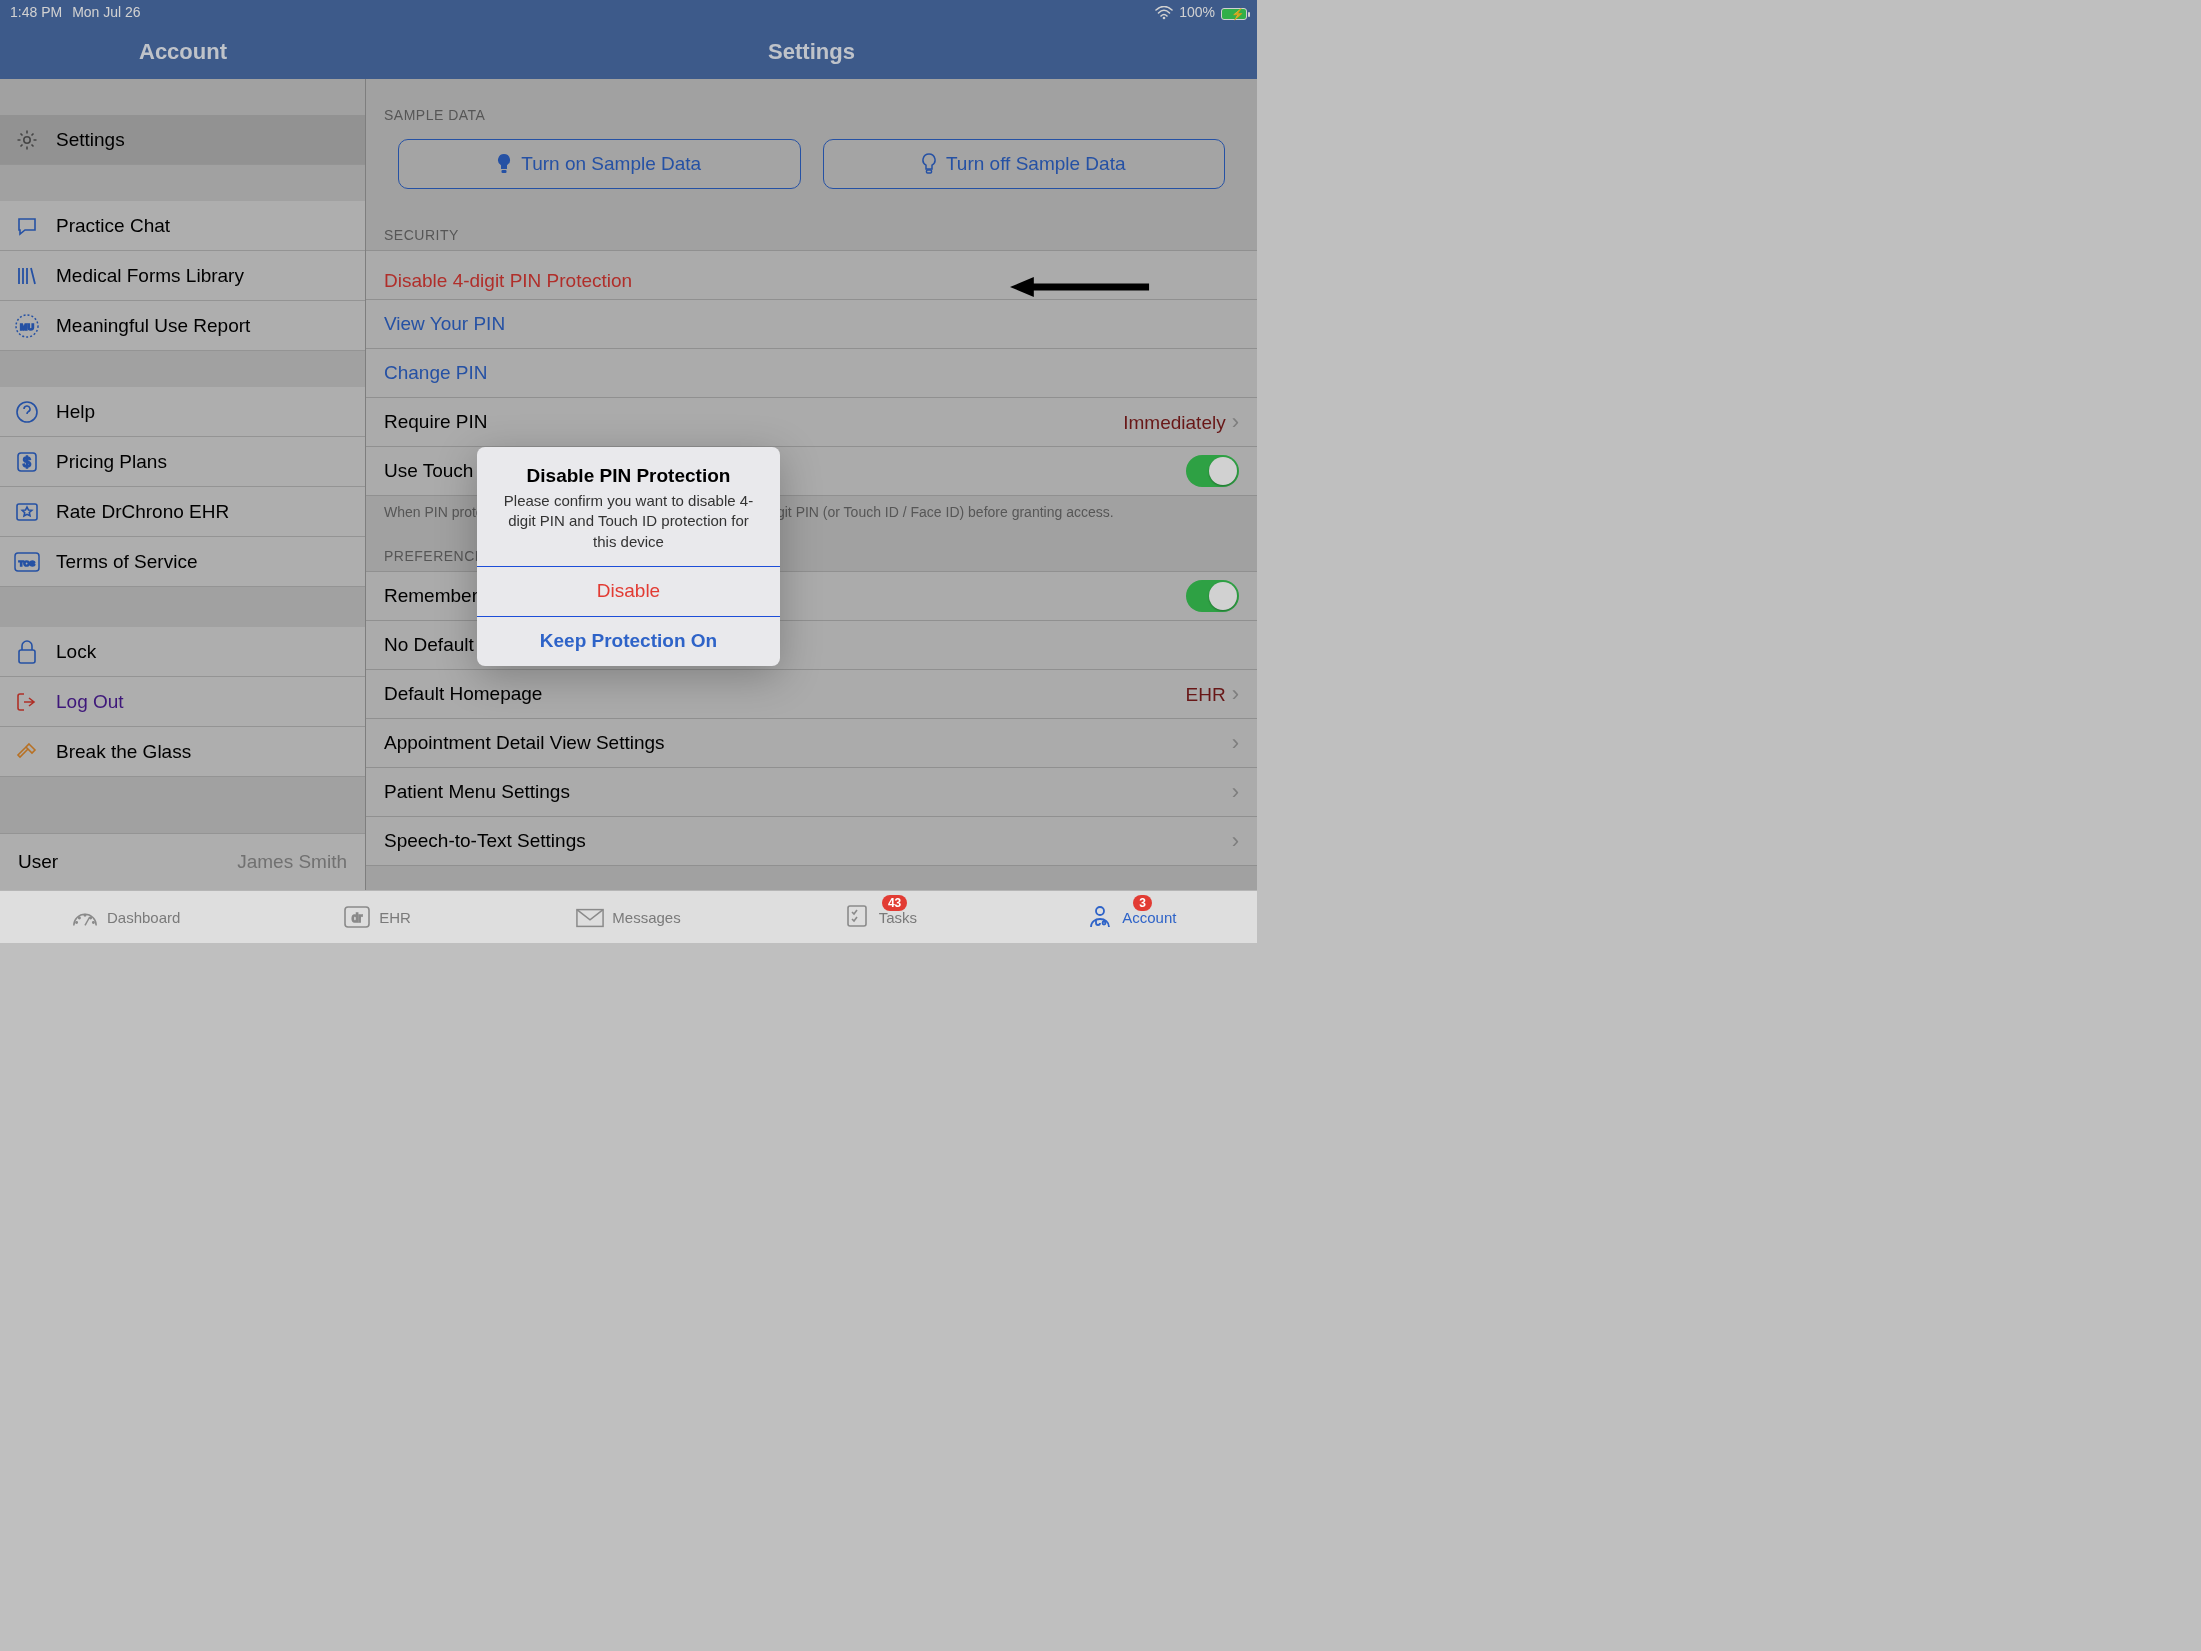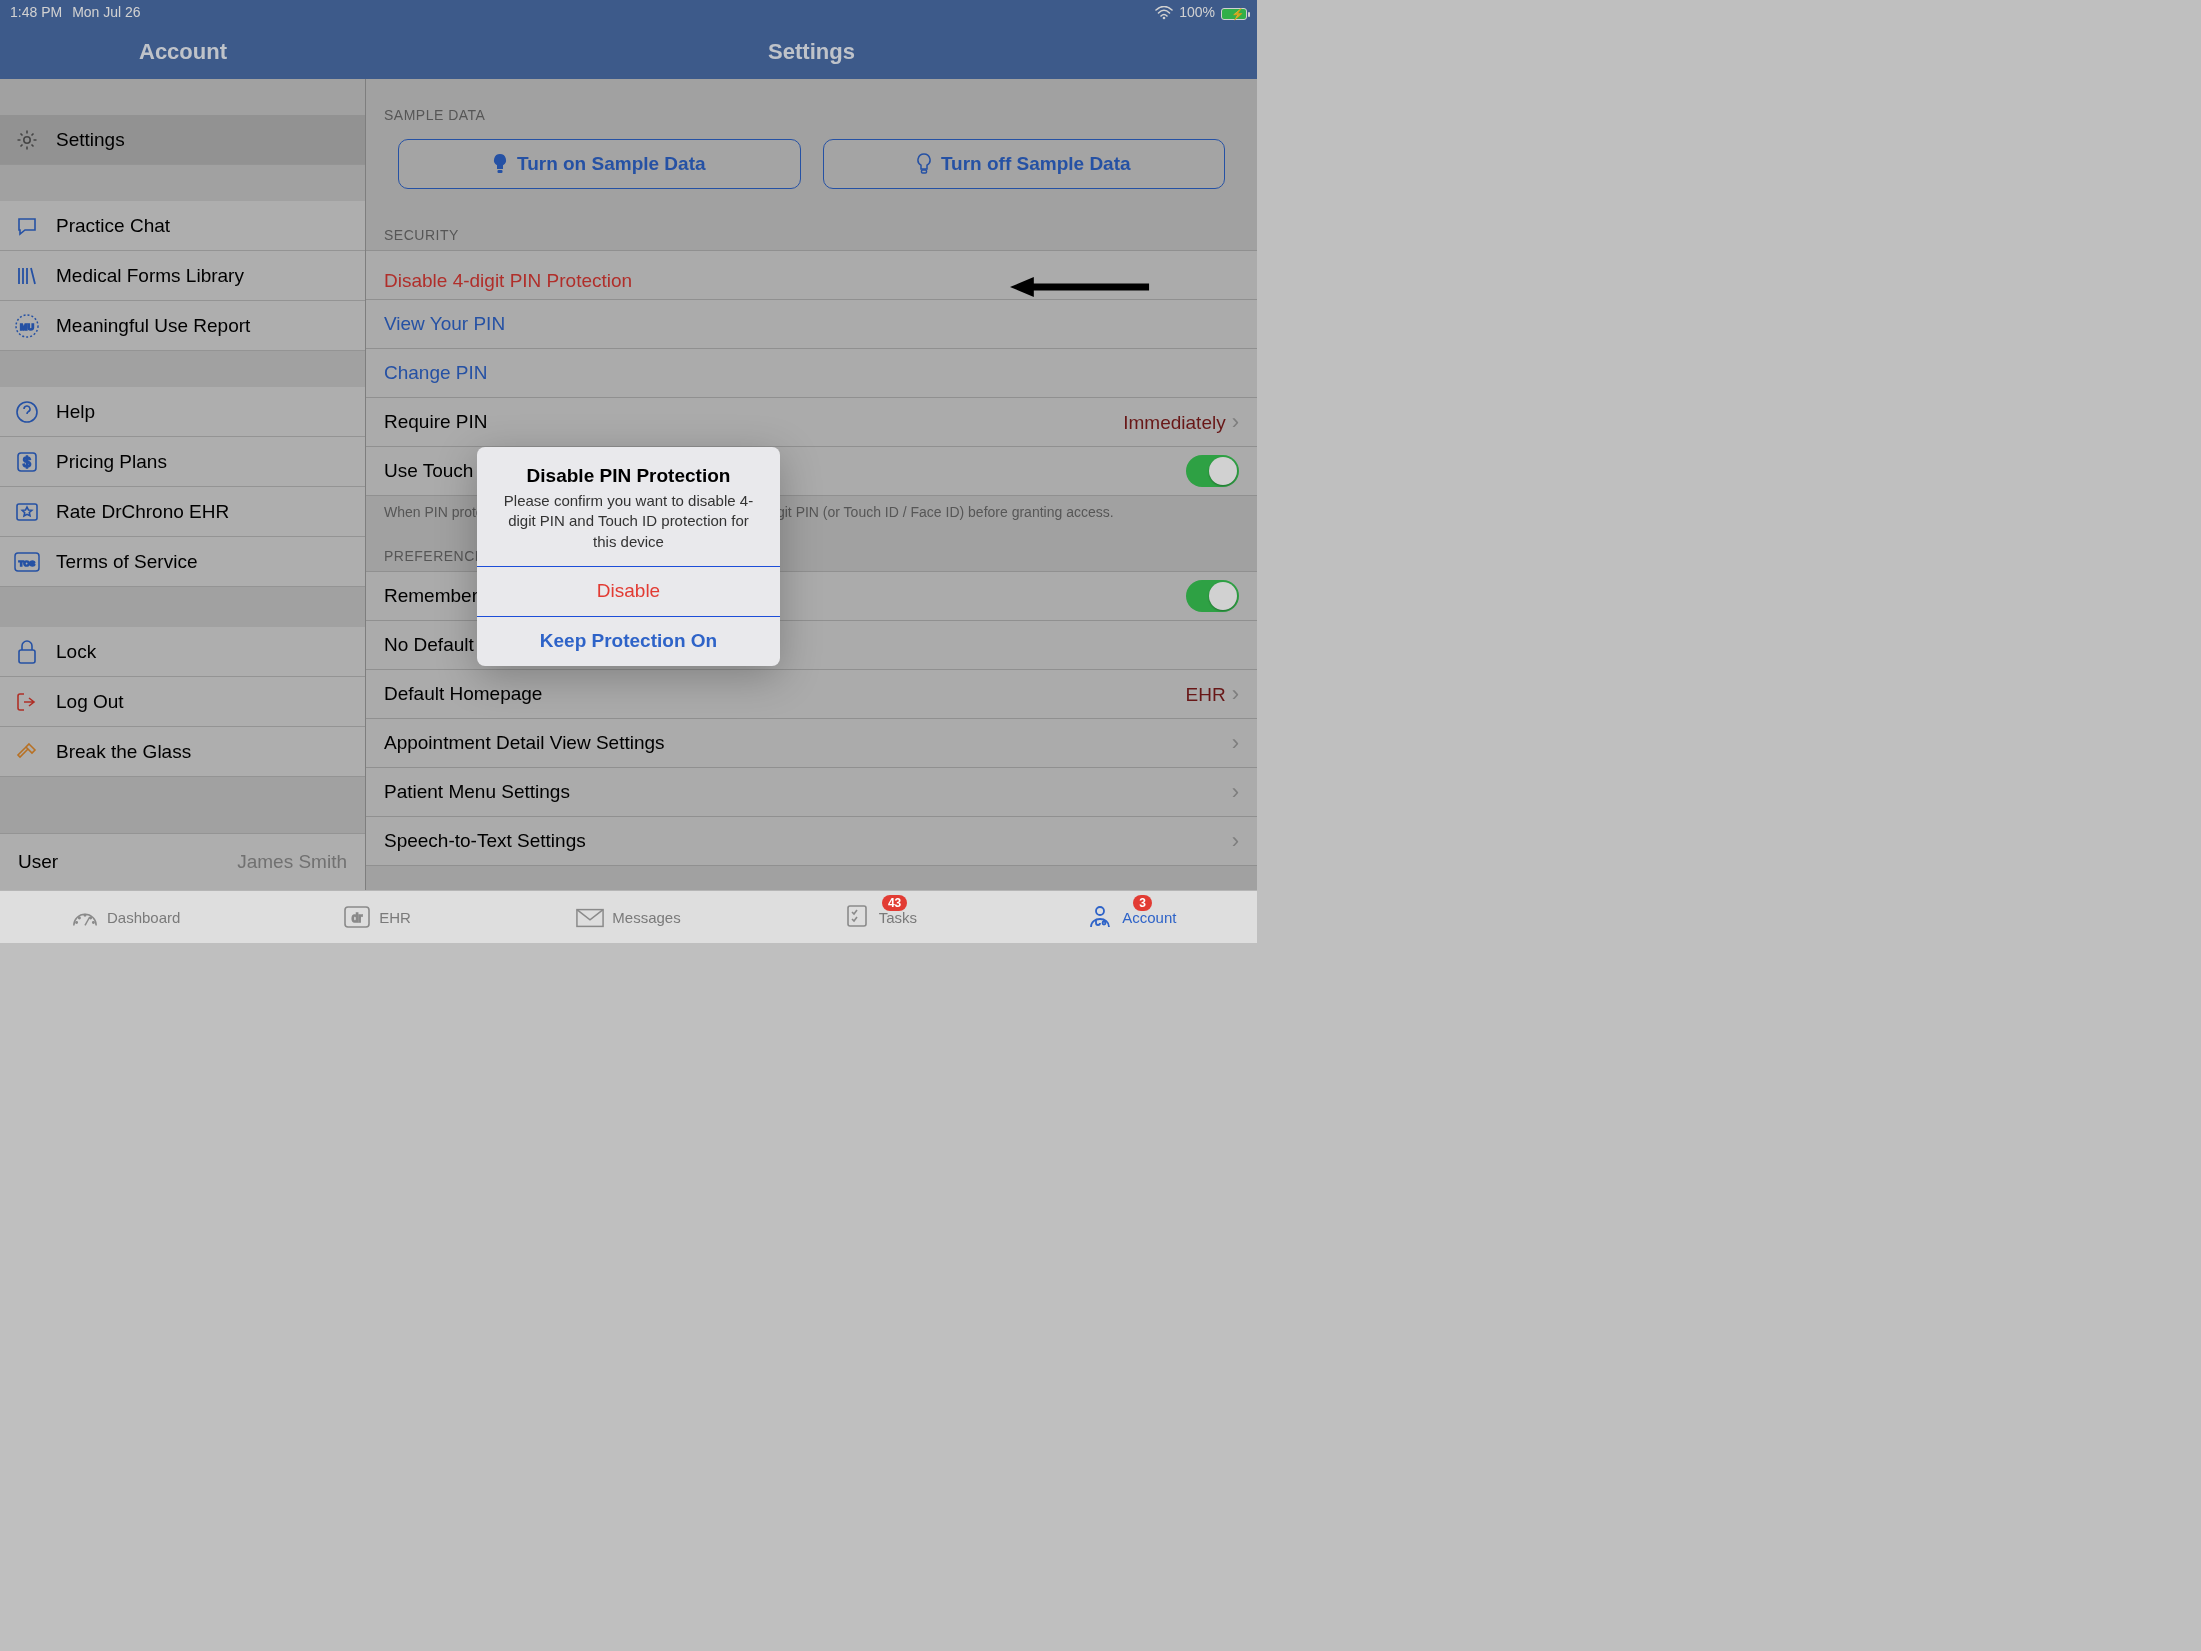--- a/index.html
+++ b/index.html
@@ -19,29 +19,29 @@
   .nav-left { width:366px; display:flex; align-items:center; justify-content:center; color:#eaeef6; font-size:22px; font-weight:600;}
   .nav-right { flex:1; display:flex; align-items:center; justify-content:center; color:#eaeef6; font-size:22px; font-weight:600;}
 
   
   .sidebar { position:absolute; top:79px; left:0; width:366px; bottom:53px; background:#c5c5c5; border-right:1px solid #9a9a9a; overflow:hidden; }
   .side-item { display:flex; align-items:center; height:50px; padding:0 14px; gap:16px; background:#d5d5d5; border-bottom:1px solid #b5b5b5; font-size:19px; color:#000; }
   .side-item.sel { background:#b2b2b2; }
   .side-gap { height:36px; background:#c5c5c5; }
   .side-gap.big { height:40px; }
   .side-icon { width:26px; height:26px; display:flex; align-items:center; justify-content:center; color:#2e63c8; }
-  .logout { color:#000000; }
+  .logout { color:#4c1d95; }
   .break { color:#000000; }
   .user-row { position:absolute; bottom:0; left:0; right:0; height:57px; background:#d5d5d5; border-top:1px solid #b5b5b5; display:flex; align-items:center; padding:0 18px; font-size:19px; justify-content:space-between;}
   .user-val { color:#8a8a8a; }
 
   
   .content { position:absolute; top:79px; left:366px; right:0; bottom:53px; background:#c5c5c5; overflow:hidden; }
   .sec-header { font-size:14px; letter-spacing:0.5px; color:#6a6a6a; padding:28px 18px 8px; text-transform:uppercase;}
-  .btn-row { display:flex; gap:22px; padding:8px 32px 10px;font-weight:bold; }
+  .btn-row { display:flex; gap:22px; padding:8px 32px 10px; }
   .sample-btn { flex:1; height:50px; border:1.5px solid #2e63c8; border-radius:10px; background:#c9c9c9; color:#2e63c8; font-size:19px; display:flex; align-items:center; justify-content:center; gap:10px;}
   .row { height:50px; background:#d1d1d1; border-top:1px solid #b0b0b0; border-bottom:1px solid #b0b0b0; margin-top:-1px; display:flex; align-items:center; padding:0 18px; font-size:19px; justify-content:space-between;}
   .link-blue { color:#2e63c8; }
   .link-red { color:#d73934;margin-top:12px; }
   .chev { color:#9a9a9a; font-size:22px; }
   .val-blue { color:#7f1d1d; font-size:19px; margin-right:6px;}
   .toggle { width:53px; height:32px; border-radius:16px; background:#39c553; position:relative; }
   .toggle::after { content:""; position:absolute; right:2px; top:2px; width:28px; height:28px; background:#fff; border-radius:50%; box-shadow:0 1px 2px rgba(0,0,0,0.3);}
   .footnote { font-size:14px; color:#6a6a6a; padding:8px 18px 0;}
   .arrow-annot { position:absolute; top:196px; left:644px; pointer-events:none;}

